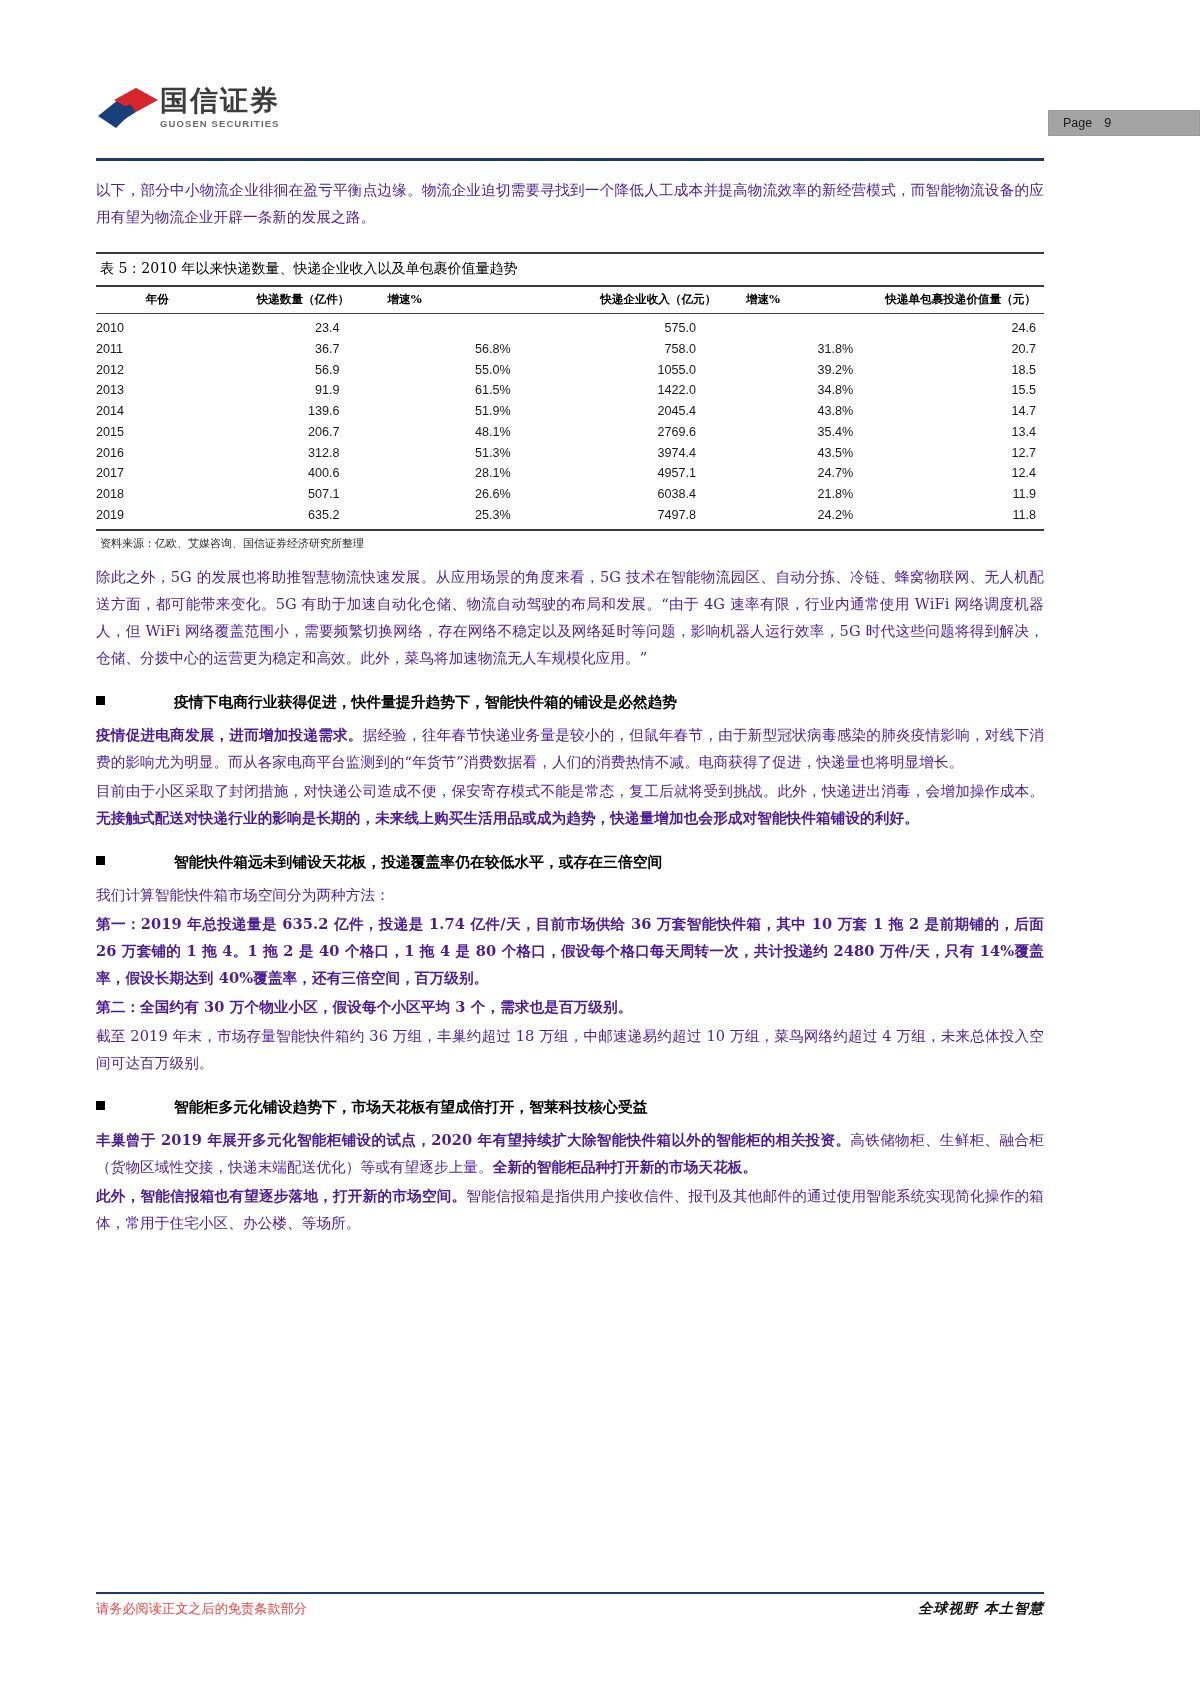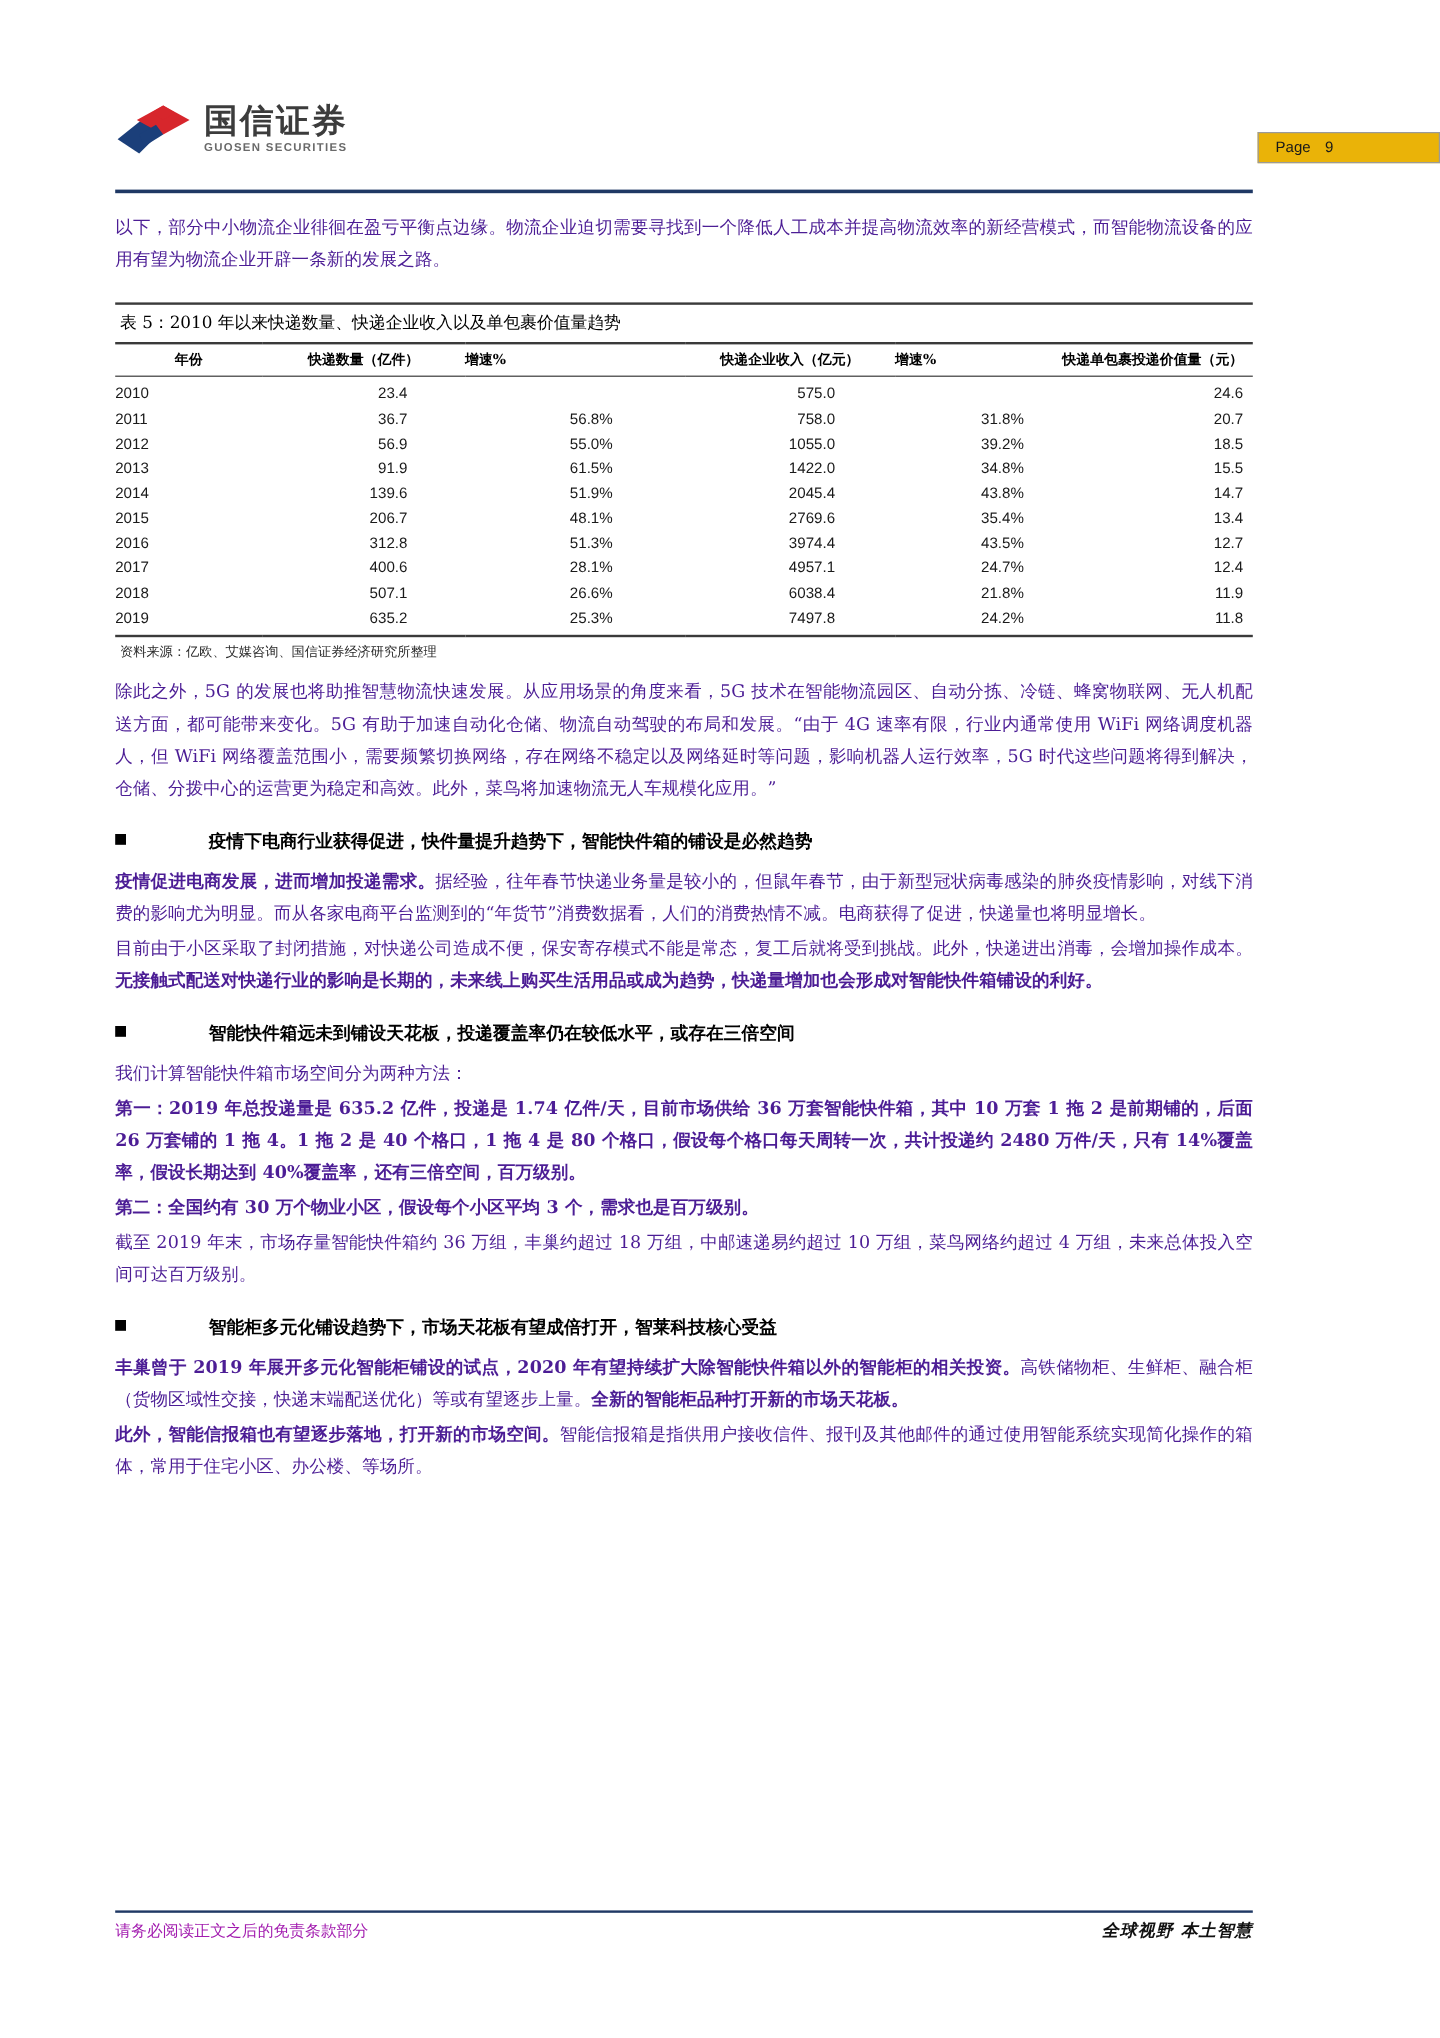--- a/index.html
+++ b/index.html
@@ -26,21 +26,20 @@
     position: absolute;
     left: 96px; top: 60px;
     width: 948px;
     height: 100px;
   }
   .logo-wrap {
     position: absolute;
     left: 0; top: 26px;
     display: flex;
     align-items: center;
-    gap: 10px;
   }
   .logo-mark { width: 64px; height: 44px; display:block; }
   .logo-text-block {
     display: flex;
     flex-direction: column;
     line-height: 1;
   }
   .logo-cn {
     font-family: "DejaVu Sans", "Liberation Sans", sans-serif;
     font-size: 28px;
@@ -55,21 +54,21 @@
     color: #6a6a6a;
     letter-spacing: 1.1px;
     margin-top: 4px;
   }
   .page-badge {
     position: absolute;
     right: 0; top: 110px;
     width: 152px;
     height: 26px;
     border: 1px solid #9a9a9a;
-    background: #eab308;
+    background: #a3a3a3;
     display: flex;
     align-items: center;
     font-family: "Liberation Sans", sans-serif;
     font-size: 12.5px;
     color: #1a1a1a;
     padding-left: 14px;
   }
   .page-badge .pg-label { margin-right: 12px; }
   .header-rule {
     position: absolute;
@@ -188,21 +187,21 @@
     position: absolute;
     left: 96px; top: 1600px;
     width: 948px;
     display: flex;
     justify-content: space-between;
     align-items: baseline;
   }
   .footer-left {
     font-family: "DejaVu Serif", "Liberation Serif", serif;
     font-size: 13.2px;
-    color: #a21caf;
+    color: #ef4444;
   }
   .footer-right {
     font-family: "DejaVu Serif", "Liberation Serif", serif;
     font-size: 14px;
     font-weight: 700;
     font-style: italic;
     color: #111;
     letter-spacing: 1px;
   }
 </style>

